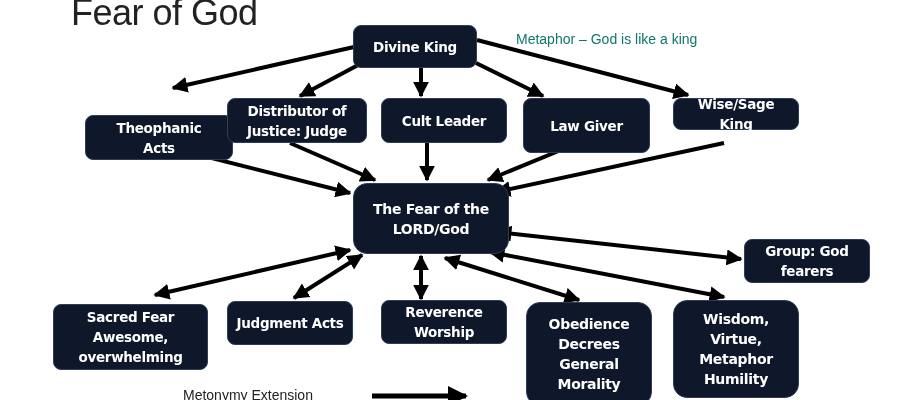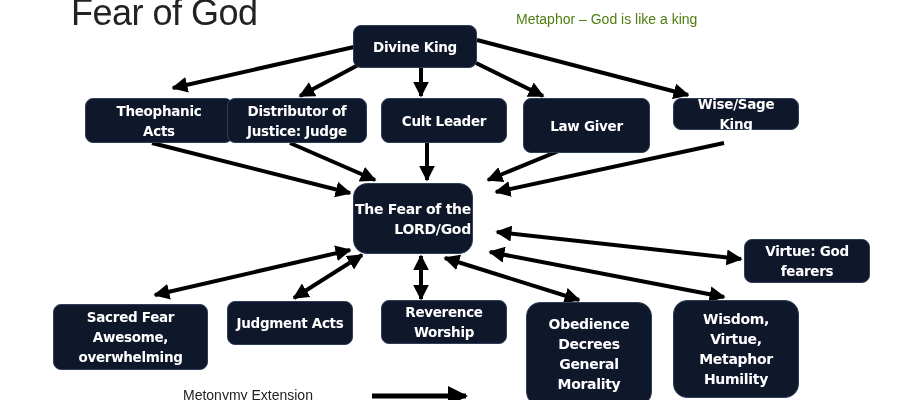--- a/index.html
+++ b/index.html
@@ -1,18 +1,18 @@
 <!DOCTYPE html>
 <html><head>
   <meta charset="utf-8">
   <style>
     html, body { margin: 0; padding: 0; }
     body { width: 920px; height: 400px; position: relative; overflow: hidden; background: #ffffff; font-family: "DejaVu Sans", sans-serif; }
     .title { position: absolute; left: 71px; top: -8px; font-size: 36px; font-weight: 200; color: #222; font-family: "Liberation Sans", sans-serif; letter-spacing: -0.5px; }
-    .caption { position: absolute; left: 516px; top: 11px; font-size: 14px; color: #4d7c0f; font-family: "Liberation Sans", sans-serif; }
+    .caption { position: absolute; left: 516px; top: 31px; font-size: 14px; color: #0f766e; font-family: "Liberation Sans", sans-serif; }
     .legend-text { position: absolute; left: 183px; top: 387px; font-size: 14px; color: #222; font-family: "Liberation Sans", sans-serif; }
     svg.arrows { position: absolute; left: 0; top: 0; }
     .node { position: absolute; background: #0f172a; color: #fff; border: 1.5px solid #2e3e5a; border-radius: 8px; box-sizing: border-box; display: flex; align-items: center; justify-content: center; text-align: center; font-weight: bold; font-size: 13.5px; line-height: 20px; font-family: "DejaVu Sans", sans-serif; white-space: pre-line; letter-spacing: -0.3px; }
     .node.big { border-radius: 14px; font-size: 14px; }
   </style>
 </head>
 <body>
 
 <div class="title">Fear of God</div>
 <div class="caption">Metaphor – God is like a king</div>
@@ -40,31 +40,31 @@
   <line x1="350" y1="250" x2="155" y2="295" stroke="#000" stroke-width="4" marker-start="url(#ah)" marker-end="url(#ah)"></line>
   <line x1="362" y1="255" x2="294" y2="298" stroke="#000" stroke-width="4" marker-start="url(#ah)" marker-end="url(#ah)"></line>
   <line x1="421" y1="256" x2="421" y2="299" stroke="#000" stroke-width="4" marker-start="url(#ah)" marker-end="url(#ah)"></line>
   <line x1="445" y1="258" x2="579" y2="300" stroke="#000" stroke-width="4" marker-start="url(#ah)" marker-end="url(#ah)"></line>
   <line x1="490" y1="252" x2="724" y2="297" stroke="#000" stroke-width="4" marker-start="url(#ah)" marker-end="url(#ah)"></line>
 
   <line x1="372" y1="396" x2="466" y2="396" stroke="#000" stroke-width="5" marker-end="url(#ah)"></line>
 </svg>
 
 <div class="node" style="left:353px;top:25px;width:124px;height:43px;">Divine King</div>
-<div class="node" style="left:85px;top:98px;width:148px;height:45px;">Theophanic
+<div class="node" style="left:85px;top:115px;width:148px;height:45px;">Theophanic
 Acts</div>
 <div class="node" style="left:227px;top:98px;width:140px;height:45px;">Distributor of
 Justice: Judge</div>
 <div class="node" style="left:381px;top:98px;width:126px;height:45px;">Cult Leader</div>
 <div class="node" style="left:523px;top:98px;width:127px;height:55px;">Law Giver</div>
 <div class="node" style="left:673px;top:98px;width:126px;height:32px;">Wise/Sage
 King</div>
-<div class="node big" style="left:353px;top:183px;width:120px;height:71px;text-align:right;">The Fear of the
+<div class="node big" style="left:353px;top:183px;width:156px;height:71px;">The Fear of the
 LORD/God</div>
-<div class="node" style="left:744px;top:239px;width:126px;height:44px;">Virtue: God
+<div class="node" style="left:744px;top:239px;width:126px;height:44px;">Group: God
 fearers</div>
 <div class="node" style="left:53px;top:304px;width:155px;height:66px;">Sacred Fear
 Awesome,
 overwhelming</div>
 <div class="node" style="left:227px;top:301px;width:126px;height:44px;">Judgment Acts</div>
 <div class="node" style="left:381px;top:300px;width:126px;height:44px;">Reverence
 Worship</div>
 <div class="node big" style="left:526px;top:302px;width:126px;height:104px;">Obedience
 Decrees
 General

